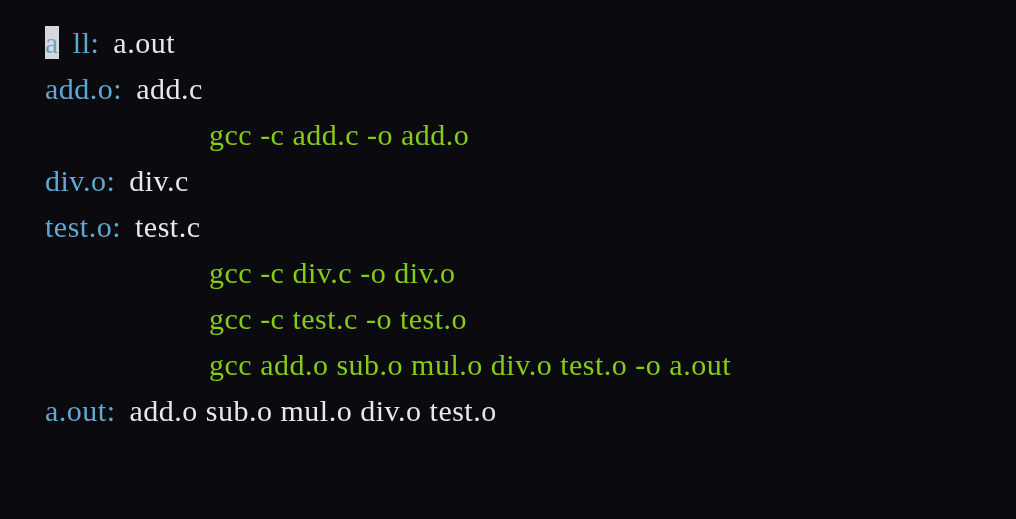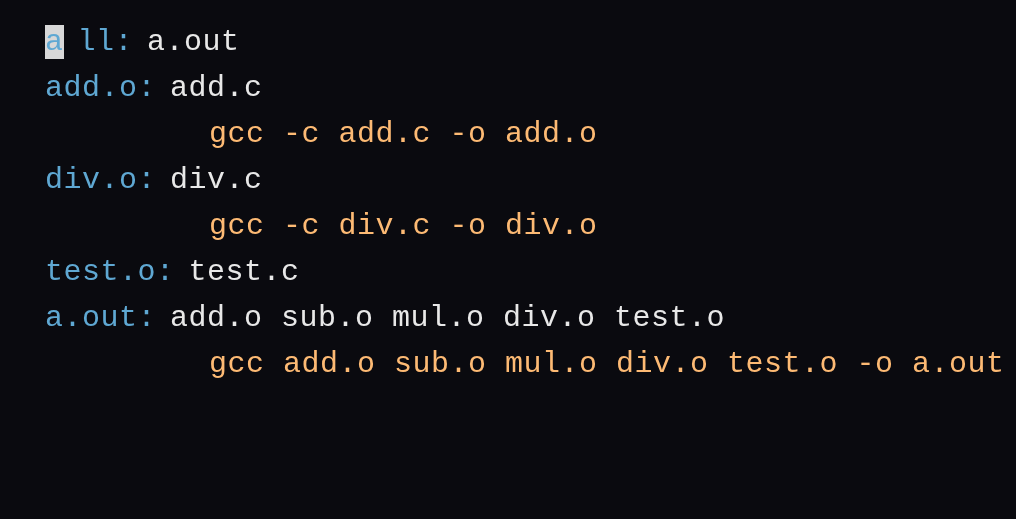--- a/index.html
+++ b/index.html
@@ -1,18 +1,19 @@
 <!DOCTYPE html>
 <html><head>
   <meta charset="utf-8">
   <style>
     * {
       margin: 7px;
       padding: 0;
       box-sizing: border-box;
+      font-family: Liberation Serif, serif;
     }
     body {
       background-color: #0a0a0f;
       font-family: 'Consolas', 'Monaco', 'Courier New', monospace;
       font-size: 30px;
       font-weight: 500;
       line-height: 1.3;
       padding: 2px 10px;
       width: 1016px;
       height: 519px;
@@ -26,32 +27,33 @@
       color: #5fa8d3;
     }
     .dep {
       color: #e8e8e8;
     }
     .indent {
       display: inline-block;
       width: 150px;
     }
     .cmd {
-      color: #fdba74;
+      color: #84cc16;
     }
     .cursor {
       background-color: #d8d8d8;
       color: #5fa8d3;
     }
   </style>
 </head>
 <body>
 
 <div class="editor">
   <div class="line"><span class="cursor target">a</span><span class="target">ll:</span><span class="dep">a.out</span></div>
   <div class="line"><span class="target">add.o:</span><span class="dep">add.c</span></div>
   <div class="line"><span class="indent"></span><span class="cmd">gcc -c add.c -o add.o</span></div>
   <div class="line"><span class="target">div.o:</span><span class="dep">div.c</span></div>
+  <div class="line"><span class="target">test.o:</span><span class="dep">test.c</span></div>
   <div class="line"><span class="indent"></span><span class="cmd">gcc -c div.c -o div.o</span></div>
-  <div class="line"><span class="target">test.o:</span><span class="dep">test.c</span></div>
+  <div class="line"><span class="indent"></span><span class="cmd">gcc -c test.c -o test.o</span></div>
+  <div class="line"><span class="indent"></span><span class="cmd">gcc add.o sub.o mul.o div.o test.o -o a.out</span></div>
   <div class="line"><span class="target">a.out:</span><span class="dep">add.o sub.o mul.o div.o test.o</span></div>
-  <div class="line"><span class="indent"></span><span class="cmd">gcc add.o sub.o mul.o div.o test.o -o a.out</span></div>
 </div>
 
 </body></html>

